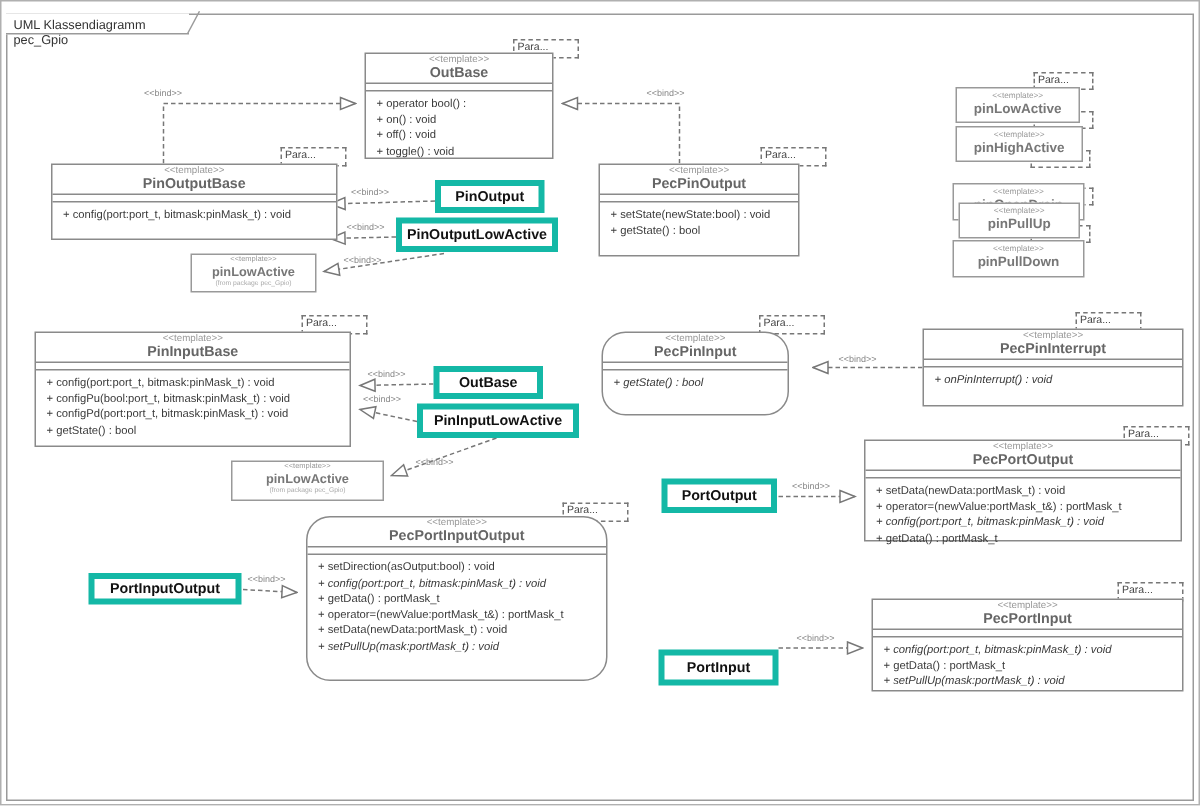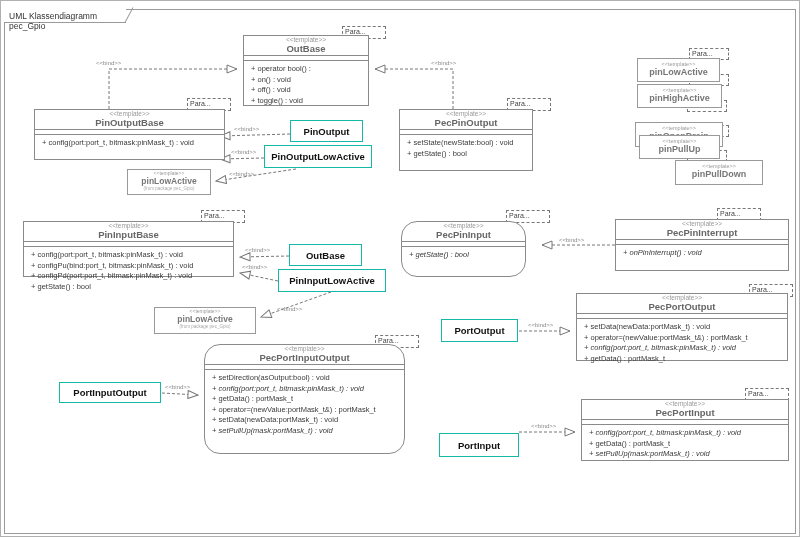--- a/index.html
+++ b/index.html
@@ -22,21 +22,21 @@
   .para.sm{width:40px;height:12px;}
   .cls{position:absolute;z-index:2;background:#fff;border:1px solid #8a8a8a;}
   .cls .hdr{height:20px;border-bottom:1px solid #8a8a8a;text-align:center;overflow:hidden;}
   .st{font-size:6.5px;color:#999;line-height:7px;display:block;}
   .nm{font-size:9.5px;font-weight:bold;color:#666;line-height:11px;display:block;white-space:nowrap;}
   .attrs{height:5px;border-bottom:1px solid #8a8a8a;}
   .ops{padding:3px 3px 0 7px;}
   .op{font-size:7.5px;color:#3a3a3a;line-height:10.5px;white-space:nowrap;}
   .op.it{font-style:italic;}
   .bind-box{
-    position:absolute;z-index:2;background:#fff;border:1px solid #14b8a6;
+    position:absolute;z-index:2;background:#fff;border:4px solid #14b8a6;
     display:flex;align-items:center;justify-content:center;
   }
   .bind-box .bnm{font-size:9.5px;font-weight:bold;color:#111;white-space:nowrap;}
   .pin-box{
     position:absolute;z-index:2;background:#fff;border:1px solid #999;
     text-align:center;padding-top:2px;overflow:hidden;
   }
   .pin-box .st{font-size:5.5px;line-height:6px;}
   .pin-box .nm{font-size:9px;color:#777;line-height:10px;}
   .ref-box{
@@ -126,29 +126,29 @@
       <span class="st">&lt;&lt;template&gt;&gt;</span>
       <span class="nm">PecPinOutput</span>
     </div>
     <div class="attrs"></div>
     <div class="ops">
       <div class="op">+ setState(newState:bool) : void</div>
       <div class="op">+ getState() : bool</div>
     </div>
   </div>
 
-  <div class="cls" style="left:22px;top:220px;width:211px;height:56px;">
+  <div class="cls" style="left:22px;top:220px;width:211px;height:77px;">
     <div class="hdr">
       <span class="st">&lt;&lt;template&gt;&gt;</span>
       <span class="nm">PinInputBase</span>
     </div>
     <div class="attrs"></div>
     <div class="ops">
       <div class="op">+ config(port:port_t, bitmask:pinMask_t) : void</div>
-      <div class="op">+ configPu(bind:port_t, bitmask:pinMask_t) : void</div>
+      <div class="op">+ configPu(bool:port_t, bitmask:pinMask_t) : void</div>
       <div class="op">+ configPd(port:port_t, bitmask:pinMask_t) : void</div>
       <div class="op">+ getState() : bool</div>
     </div>
   </div>
 
   <div class="cls" style="left:400px;top:220px;width:125px;height:56px;border-radius:16px;">
     <div class="hdr">
       <span class="st">&lt;&lt;template&gt;&gt;</span>
       <span class="nm">PecPinInput</span>
     </div>
@@ -243,21 +243,21 @@
     <span class="nm">pinHighActive</span>
   </div>
   <div class="pin-box" style="left:634px;top:109px;width:88px;height:25px;margin-top:12px;">
     <span class="st">&lt;&lt;template&gt;&gt;</span>
     <span class="nm">pinOpenDrain</span>
   </div>
   <div class="pin-box" style="left:638px;top:134px;width:81px;height:24px;">
     <span class="st">&lt;&lt;template&gt;&gt;</span>
     <span class="nm">pinPullUp</span>
   </div>
-  <div class="pin-box" style="left:634px;top:159px;width:88px;height:25px;margin-left:40px;">
+  <div class="pin-box" style="left:634px;top:159px;width:88px;height:25px;">
     <span class="st">&lt;&lt;template&gt;&gt;</span>
     <span class="nm">pinPullDown</span>
   </div>
 
   <div class="ref-box" style="left:126px;top:168px;width:84px;height:26px;">
     <span class="st">&lt;&lt;template&gt;&gt;</span>
     <span class="nm">pinLowActive</span>
     <span class="pkg">(from package pec_Gpio)</span>
   </div>
   <div class="ref-box" style="left:153px;top:306px;width:102px;height:27px;">

